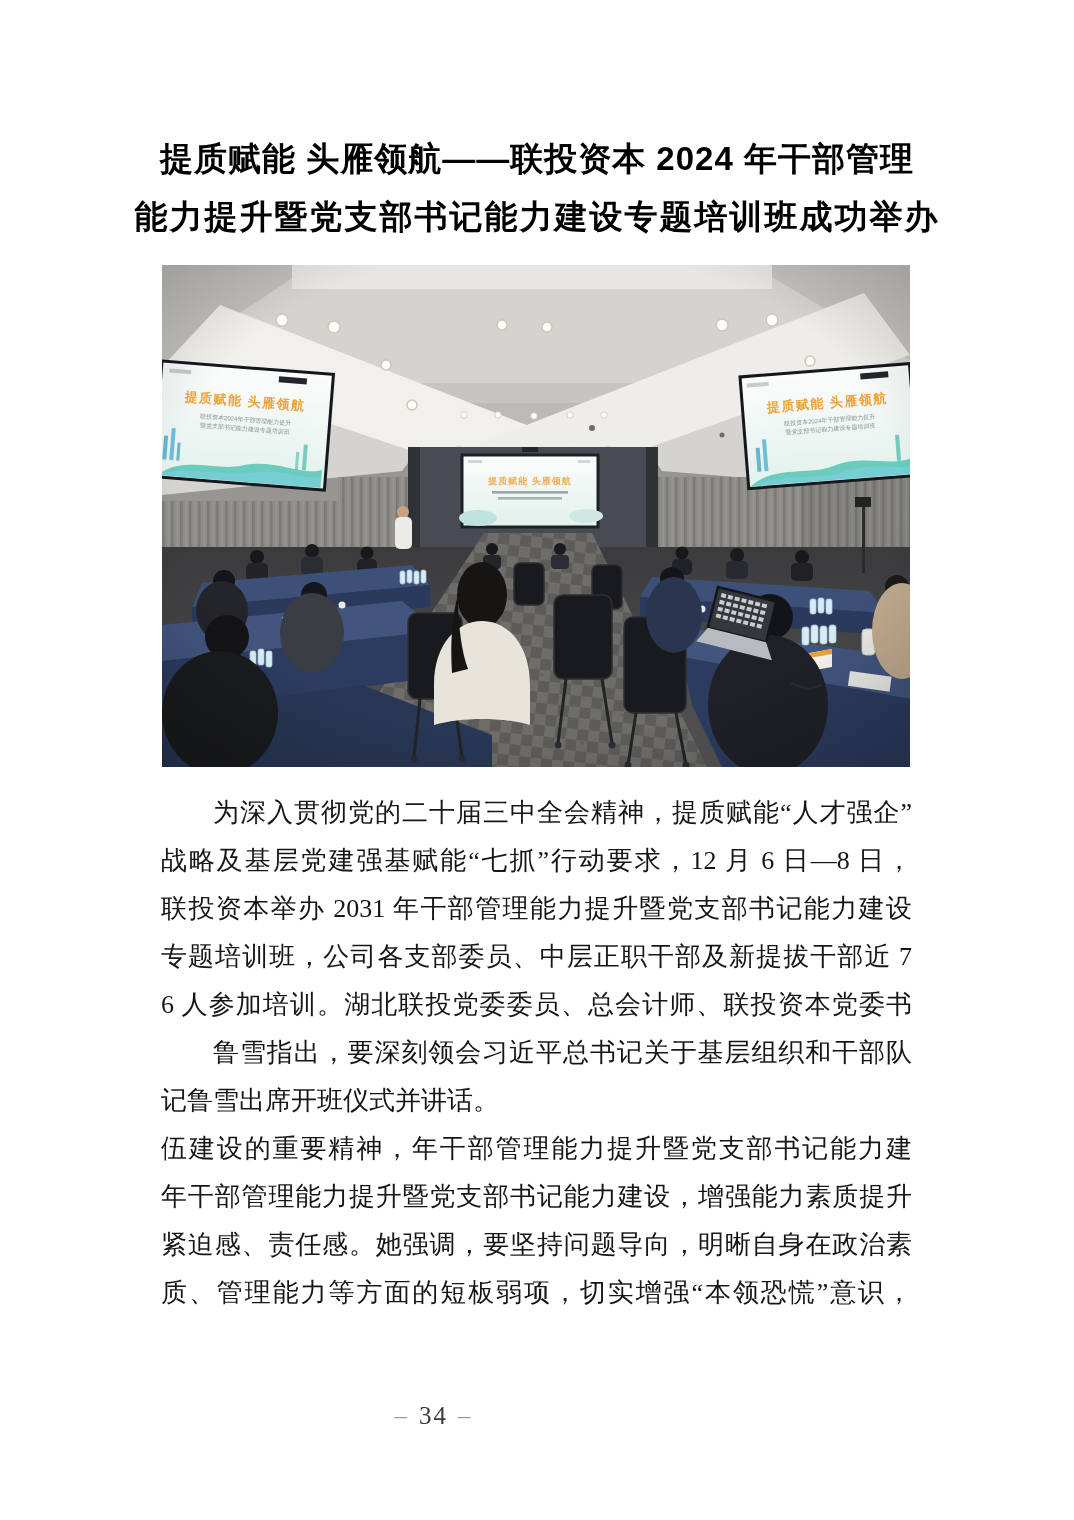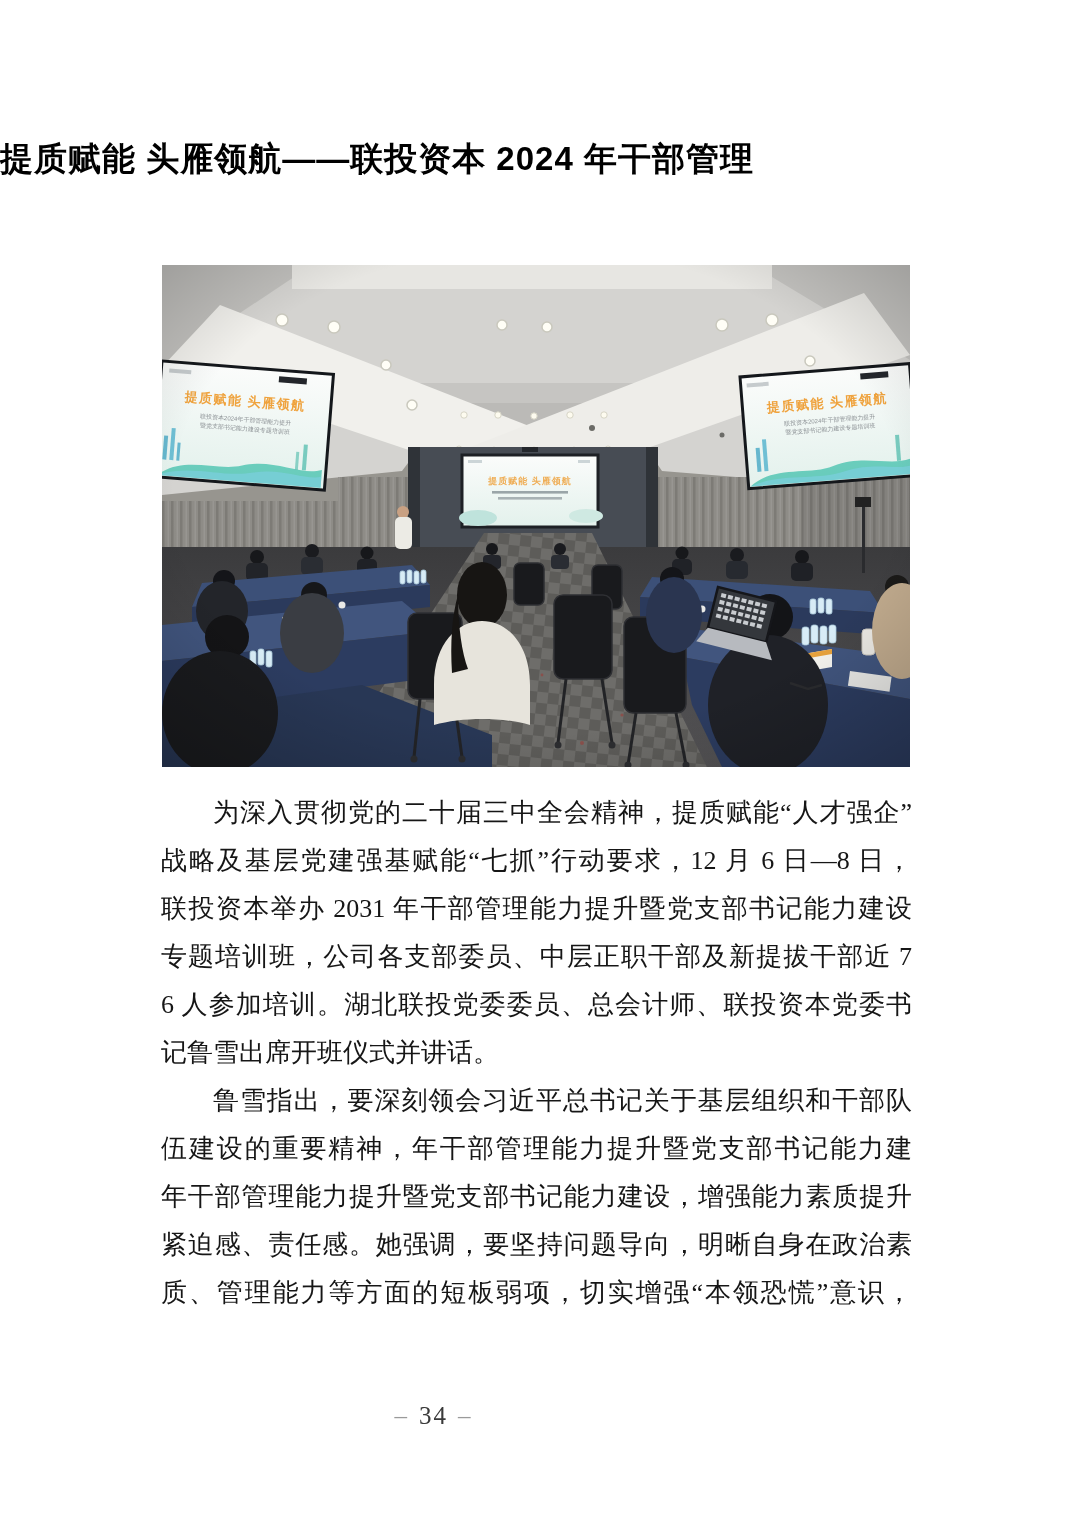--- a/index.html
+++ b/index.html
@@ -1,18 +1,18 @@
 <!DOCTYPE html>
 <html><head>
 <meta charset="utf-8">
 <style>
   html,body{margin:0;padding:0;background:#ffffff;}
   .page{position:relative;width:1074px;height:1520px;background:#ffffff;overflow:hidden;
         font-family:"Liberation Serif","DejaVu Serif",serif;}
-  .title-block{position:absolute;top:130px;left:0;width:1074px;
+  .title-block{position:absolute;top:130px;left:0;width:1074px;text-align:center;
         font-family:"Liberation Sans","DejaVu Sans",sans-serif;font-weight:900;color:#000;}
   .title-line1{font-size:33px;line-height:58px;letter-spacing:1px;}
   .title-line2{font-size:33px;line-height:58px;letter-spacing:2px;}
   .photo-frame{position:absolute;left:162px;top:265px;width:748px;height:502px;}
   .photo-frame svg{display:block;}
   .body-text{position:absolute;left:161px;top:789px;width:751px;color:#161616;
         font-size:26px;}
   .tline{height:48px;line-height:48px;text-align:justify;text-align-last:justify;overflow:hidden;}
   .tline.first{text-indent:2em;}
   .tline.short{text-align:left;text-align-last:left;}
@@ -22,20 +22,21 @@
   .slide-title{font-family:"Liberation Sans","DejaVu Sans",sans-serif;font-weight:bold;fill:#efa23c;}
   .slide-sub{font-family:"Liberation Sans","DejaVu Sans",sans-serif;fill:#8b9094;}
 </style>
 </head>
 <body>
 
 <div class="page">
 
   <div class="title-block">
     <div class="title-line1">提质赋能 头雁领航——联投资本 2024 年干部管理</div>
+    <div class="title-line2">能力提升暨党支部书记能力建设专题培训班成功举办</div>
   </div>
 
   <div class="photo-frame">
     <svg width="748" height="502" viewBox="0 0 748 502" xmlns="http://www.w3.org/2000/svg">
       <defs>
         <pattern id="carpet" width="22" height="22" patternUnits="userSpaceOnUse" patternTransform="rotate(6)">
           <rect width="22" height="22" fill="#6e6d6a"></rect>
           <rect width="11" height="11" fill="#5d5c59"></rect>
           <rect x="11" y="11" width="11" height="11" fill="#5d5c59"></rect>
         </pattern>
@@ -305,22 +306,22 @@
       <rect x="0" y="0" width="748" height="502" fill="url(#vig)"></rect>
     </svg>
   </div>
 
   <div class="body-text">
     <div class="tline first">为深入贯彻党的二十届三中全会精神，提质赋能“人才强企”</div>
     <div class="tline">战略及基层党建强基赋能“七抓”行动要求，12 月 6 日—8 日，</div>
     <div class="tline">联投资本举办 2031 年干部管理能力提升暨党支部书记能力建设</div>
     <div class="tline">专题培训班，公司各支部委员、中层正职干部及新提拔干部近 7</div>
     <div class="tline">6 人参加培训。湖北联投党委委员、总会计师、联投资本党委书</div>
+    <div class="tline first">鲁雪指出，要深刻领会习近平总书记关于基层组织和干部队</div>
     <div class="tline short">记鲁雪出席开班仪式并讲话。</div>
-    <div class="tline first">鲁雪指出，要深刻领会习近平总书记关于基层组织和干部队</div>
     <div class="tline">伍建设的重要精神，年干部管理能力提升暨党支部书记能力建设，</div>
     <div class="tline">年干部管理能力提升暨党支部书记能力建设，增强能力素质提升的</div>
     <div class="tline">紧迫感、责任感。她强调，要坚持问题导向，明晰自身在政治素</div>
     <div class="tline">质、管理能力等方面的短板弱项，切实增强“本领恐慌”意识，</div>
   </div>
 
   <div class="pagenum"><span class="dash">–</span><span>34</span><span class="dash">–</span></div>
 
 </div>
 

